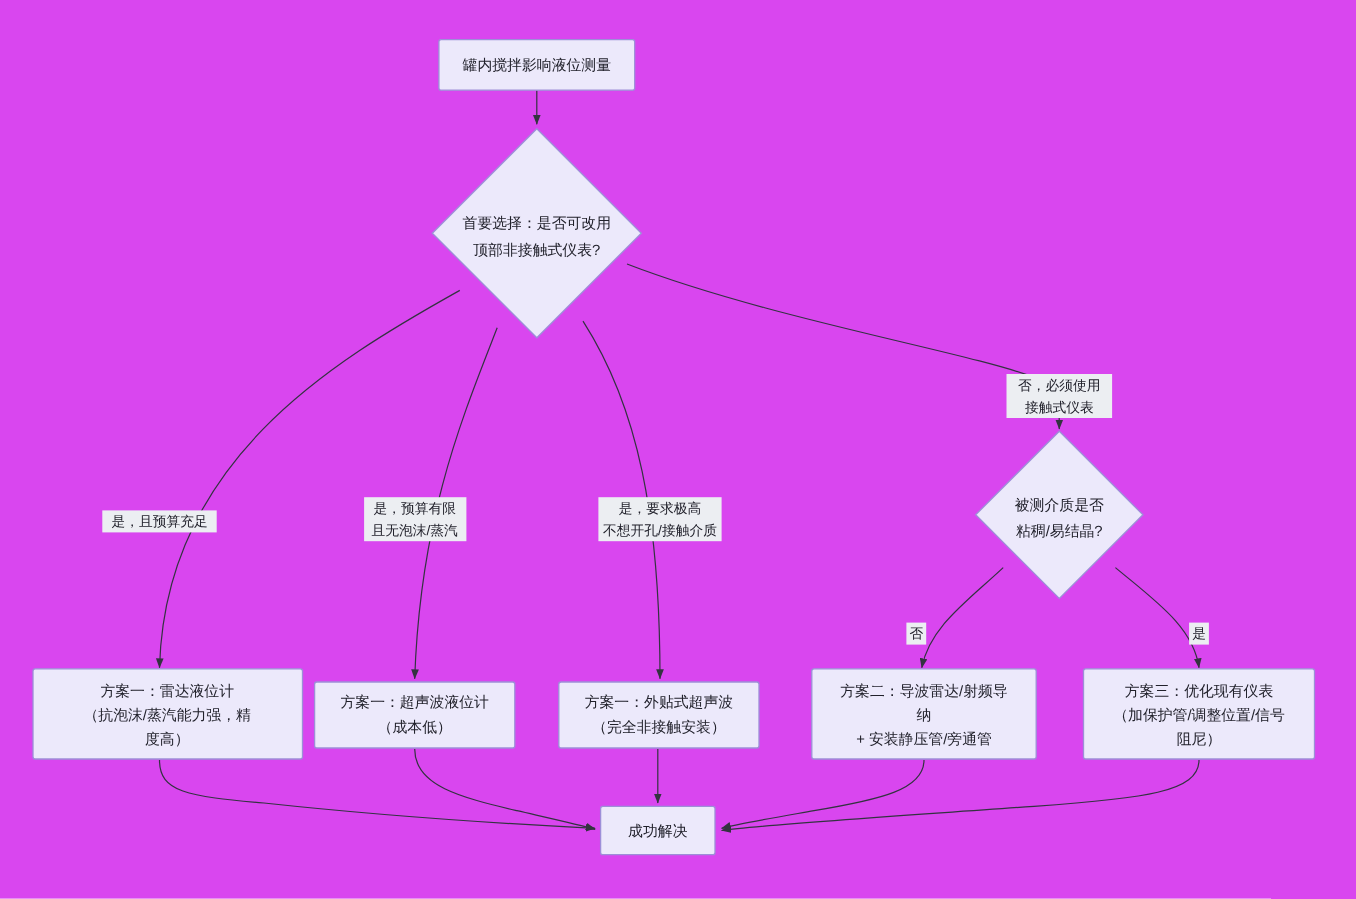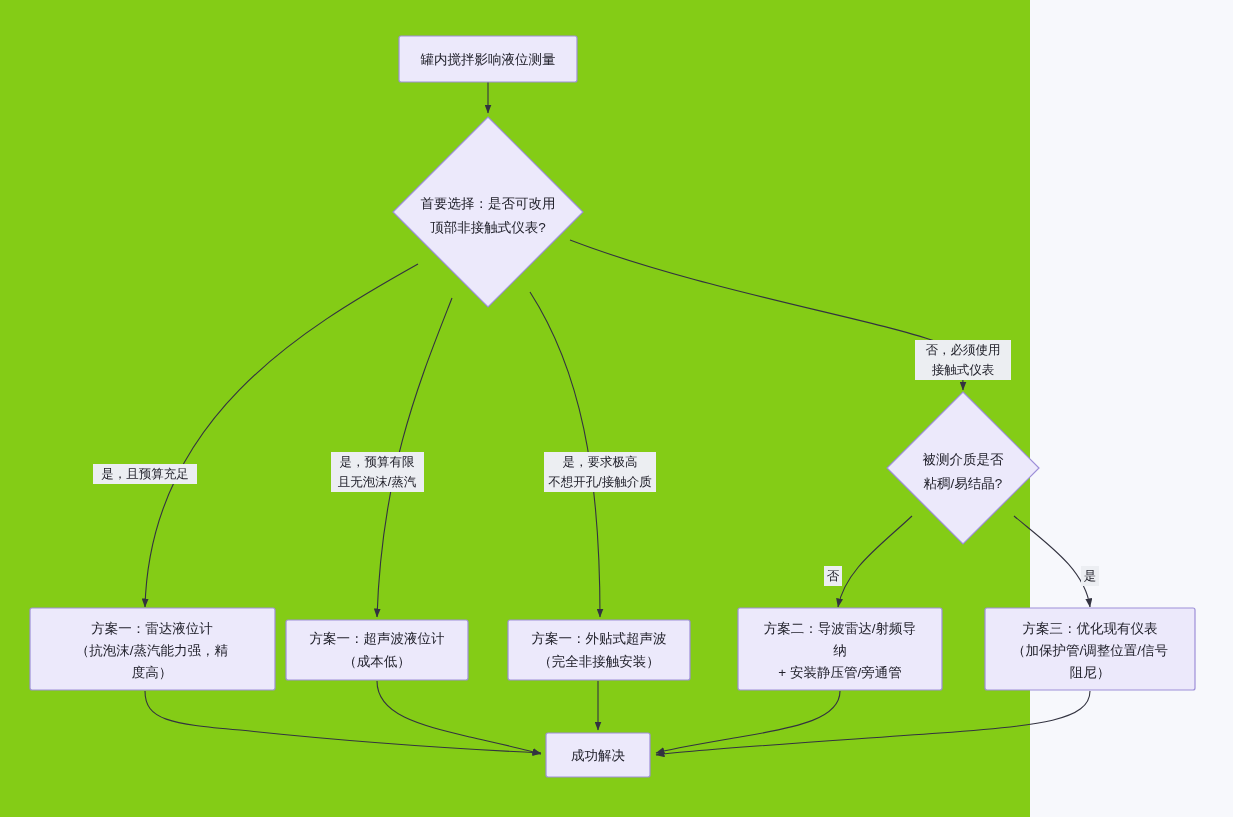--- a/index.html
+++ b/index.html
@@ -8,23 +8,23 @@
     background: #f7f8fc;
   }
   body {
     width: 1233px;
     height: 817px;
     font-family: "Liberation Sans", "DejaVu Sans", sans-serif;
     overflow: hidden;
   }
   #flowchart-root {
     position: relative;
-    width: 1030px;
+    width: 1233px;
     height: 817px;
-    background: #84cc16;
+    background: #d946ef;
   }
   svg.fc {
     position: absolute;
     top: 0; left: 0;
     width: 1233px;
     height: 817px;
   }
   .node-shape {
     fill: #ece9fb;
     stroke: #9d8fd8;

